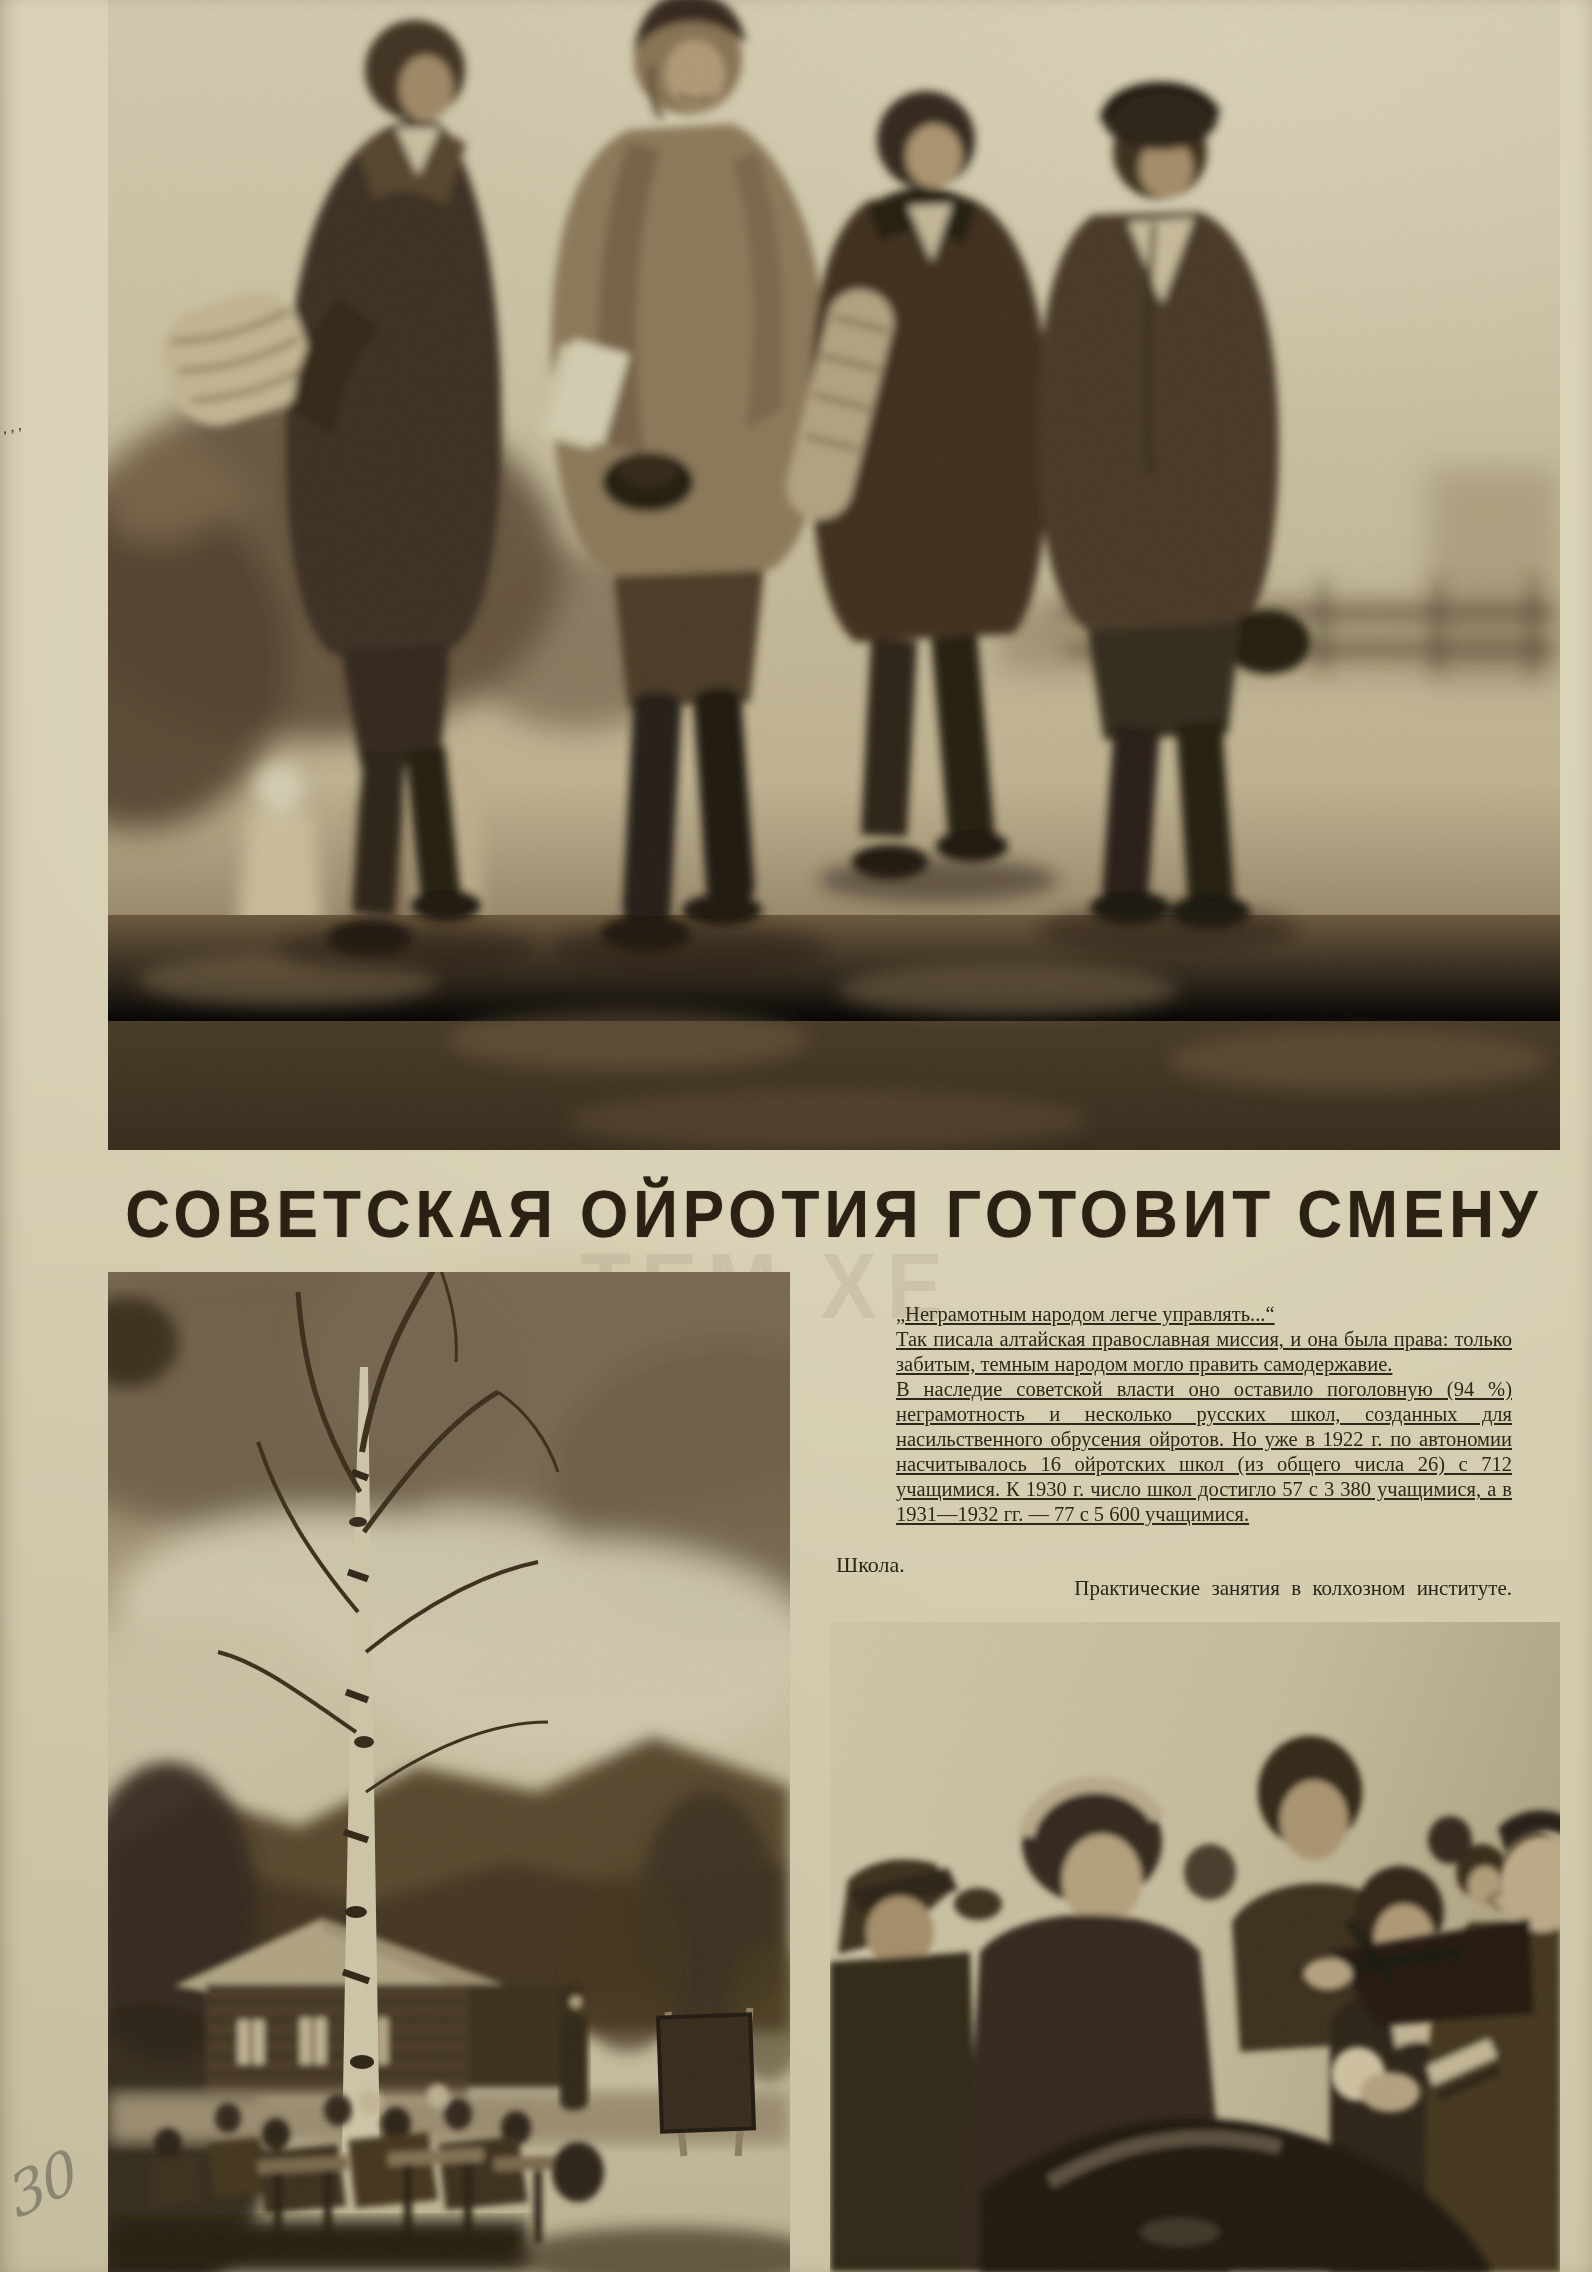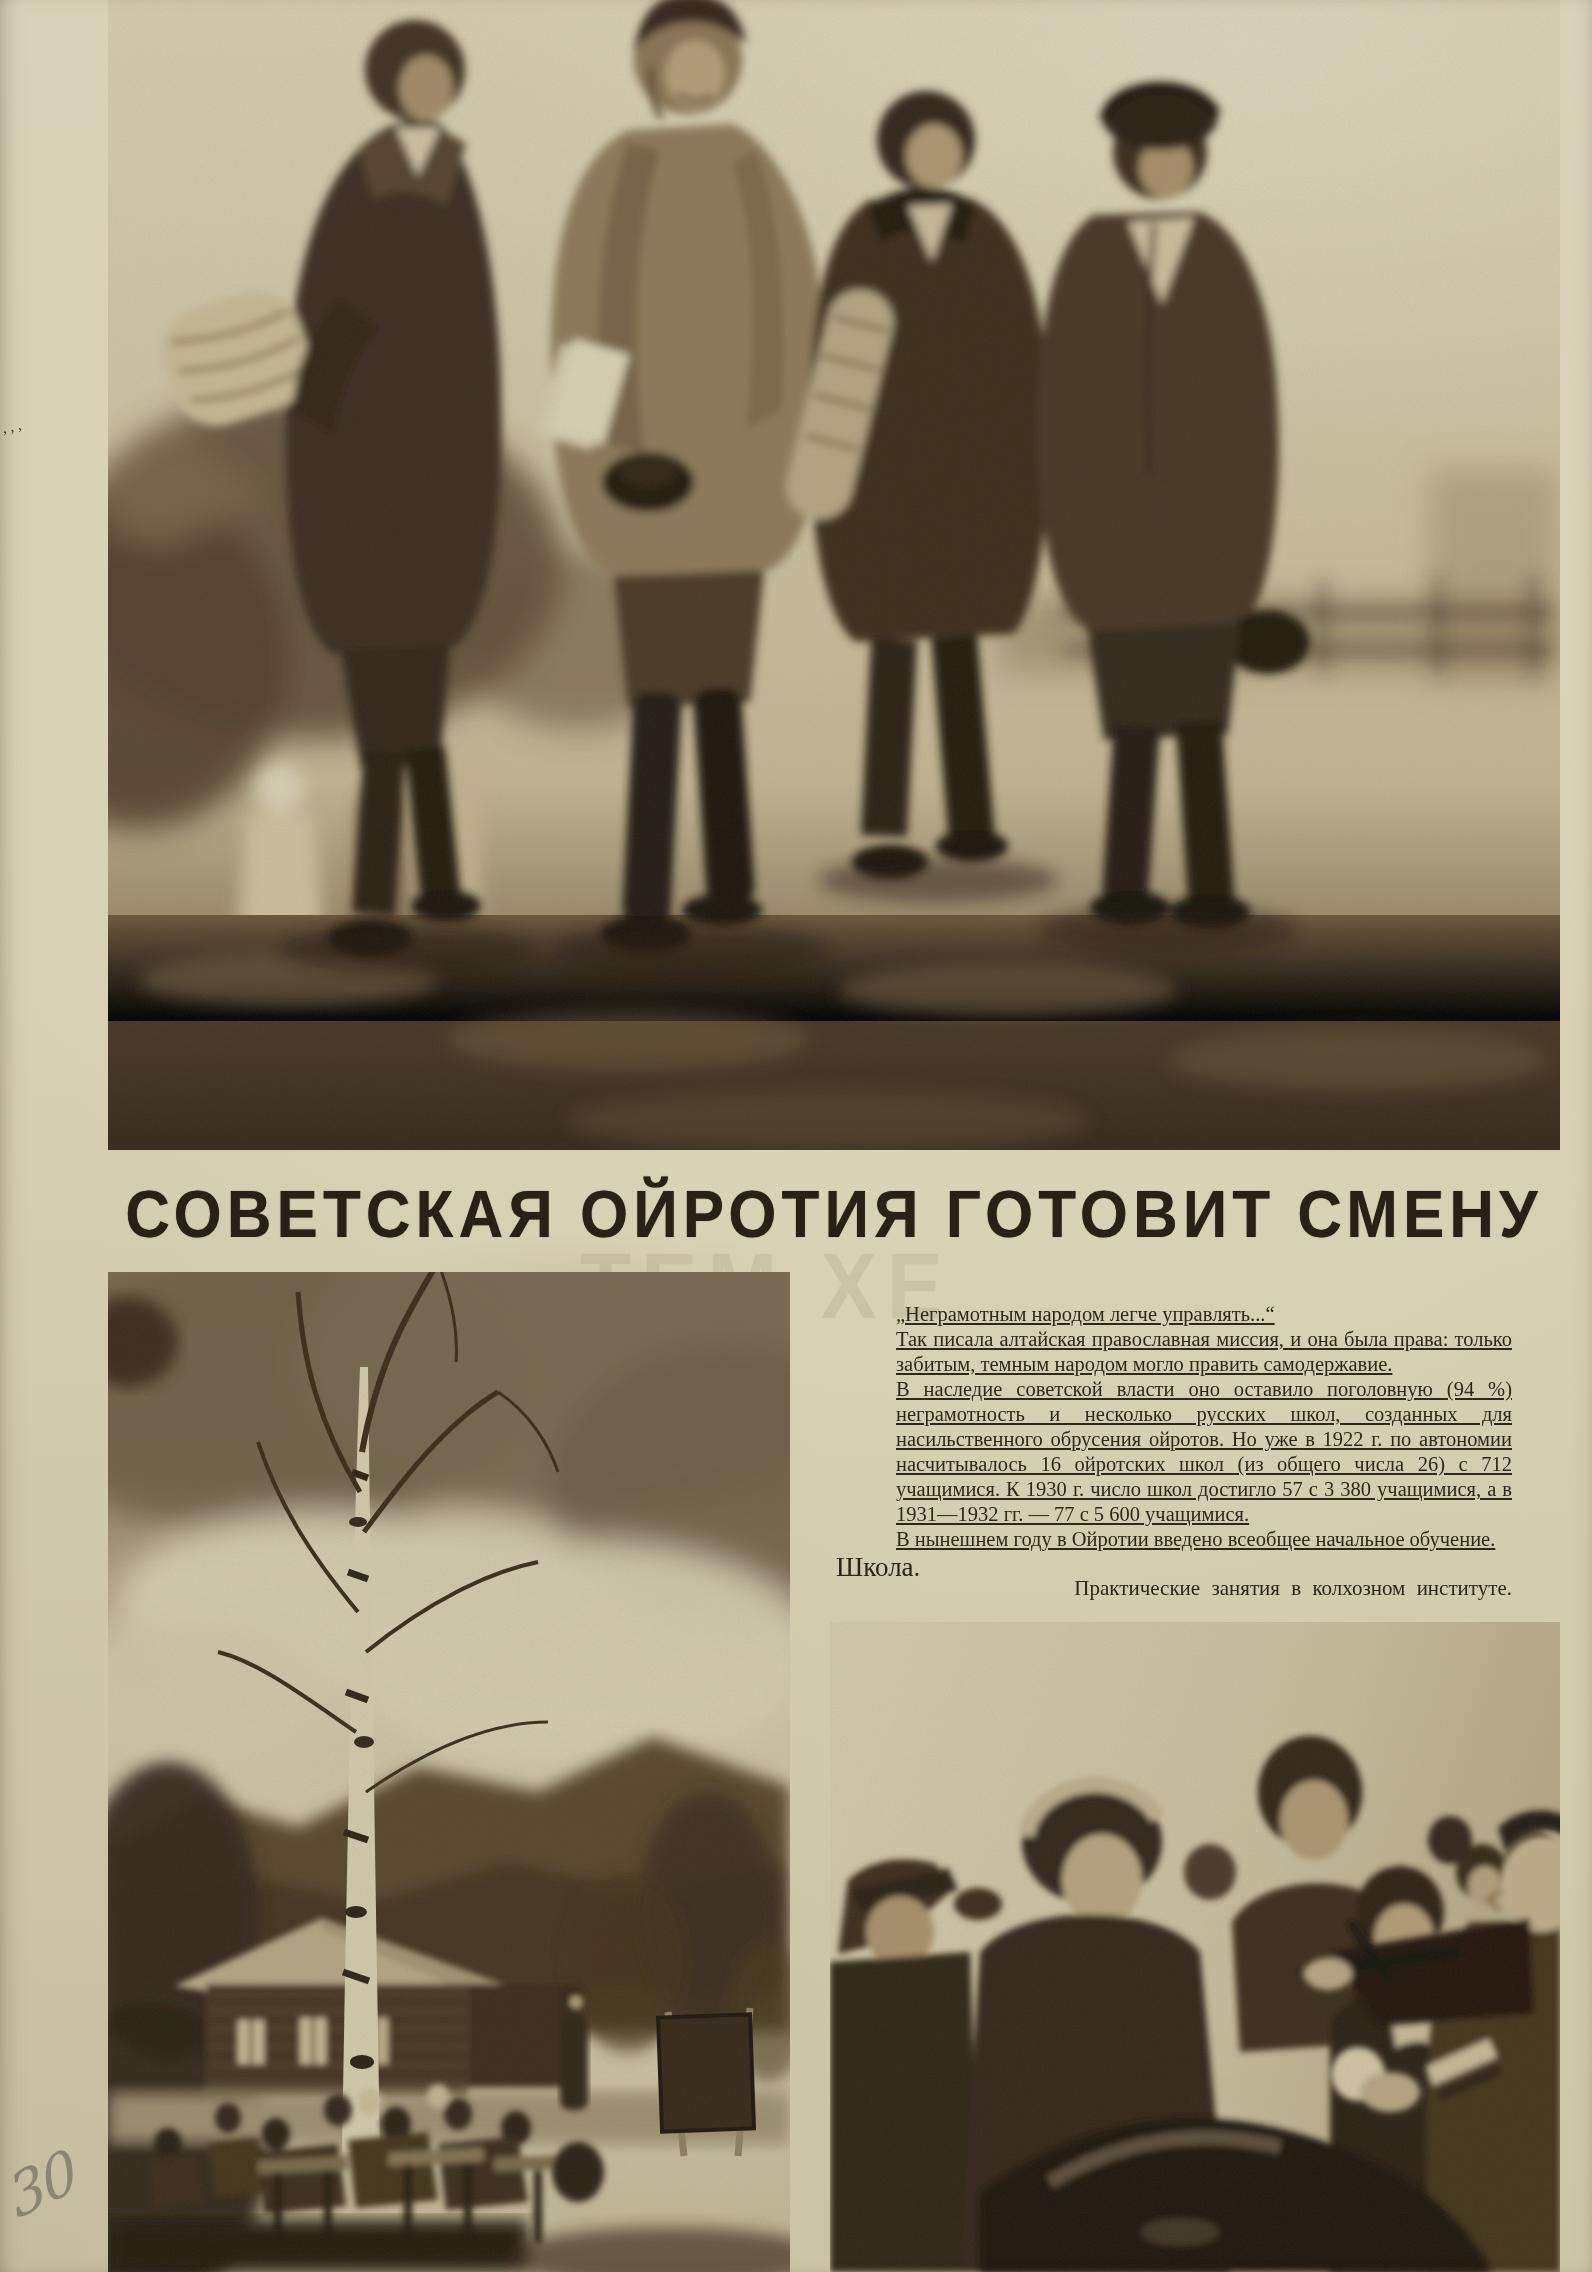--- a/index.html
+++ b/index.html
@@ -19,21 +19,21 @@
         display:flex;align-items:center;justify-content:center;
         font-family:"Liberation Sans", sans-serif;font-weight:700;font-size:62px;
         letter-spacing:5px;color:#2a2114;white-space:nowrap;transform:scaleY(1.08);
         text-shadow:0 0 1px rgba(42,33,20,.6);}
   .showthrough{position:absolute;top:1238px;left:580px;font-family:"Liberation Sans",sans-serif;
         font-weight:700;font-size:84px;letter-spacing:10px;color:rgba(90,76,54,.10);
         transform:scaleY(1.1);pointer-events:none;}
   .article{position:absolute;top:1302px;left:896px;width:616px;font-size:20.5px;line-height:25px;
         text-align:justify;color:#2f2719;}
   .article p{margin:0;text-decoration:underline;}
-  .caption-school{position:absolute;top:1552px;left:836px;font-size:27px;color:#2c2417;}
+  .caption-school{position:absolute;top:1552px;left:836px;font-size:22px;color:#2c2417;}
   .caption-practice{position:absolute;top:1576px;right:80px;font-size:21px;word-spacing:6px;color:#2c2417;text-align:right;}
   .edge-ticks{position:absolute;top:418px;left:2px;font-size:15px;letter-spacing:4px;color:#3d3326;transform:rotate(-12deg);}
   .pencil-mark{position:absolute;top:2150px;left:8px;font-family:"DejaVu Serif",serif;font-style:italic;
         font-size:58px;color:rgba(88,88,76,.55);transform:rotate(-26deg) skewX(-10deg);letter-spacing:-2px;}
   .stain-tr{position:absolute;top:8px;left:1220px;width:300px;height:220px;border-radius:50%;
         background:radial-gradient(closest-side, rgba(178,126,96,.14), rgba(0,0,0,0));pointer-events:none;}
   .stain-mid{position:absolute;top:1230px;left:380px;width:420px;height:90px;border-radius:50%;
         background:radial-gradient(closest-side, rgba(150,120,86,.10), rgba(0,0,0,0));pointer-events:none;}
 </style>
 </head>
@@ -328,21 +328,20 @@
       </g>
 
       <rect width="682" height="1000" filter="url(#gB)" opacity=".5"></rect>
     </svg>
   </figure>
 
   <div class="article">
     <p>„Неграмотным народом легче управлять...“</p>
     <p>Так писала алтайская православная миссия, и она была права: только забитым, темным народом могло править самодержавие.</p>
     <p>В наследие советской власти оно оставило поголовную (94 %) неграмотность и несколько русских школ, созданных для насильственного обрусения ойротов. Но уже в 1922 г. по автономии насчитывалось 16 ойротских школ (из общего числа 26) с 712 учащимися. К 1930 г. число школ достигло 57 с 3 380 учащимися, а в 1931—1932 гг. — 77 с 5 600 учащимися.</p>
-    <p>В нынешнем году в Ойротии введено всеобщее начальное обучение.</p>
   </div>
 
   <div class="caption-school">Школа.</div>
   <div class="caption-practice">Практические занятия в колхозном институте.</div>
 
   <figure style="top:1622px;left:830px;" role="img" aria-label="Практические занятия в колхозном институте — группа студентов у машины">
     <svg width="730" height="650" viewBox="0 0 730 650">
       <defs>
         <linearGradient id="skyC" x1="0" y1="0" x2="1" y2="0.3">
           <stop offset="0" stop-color="#d3cbae"></stop>

